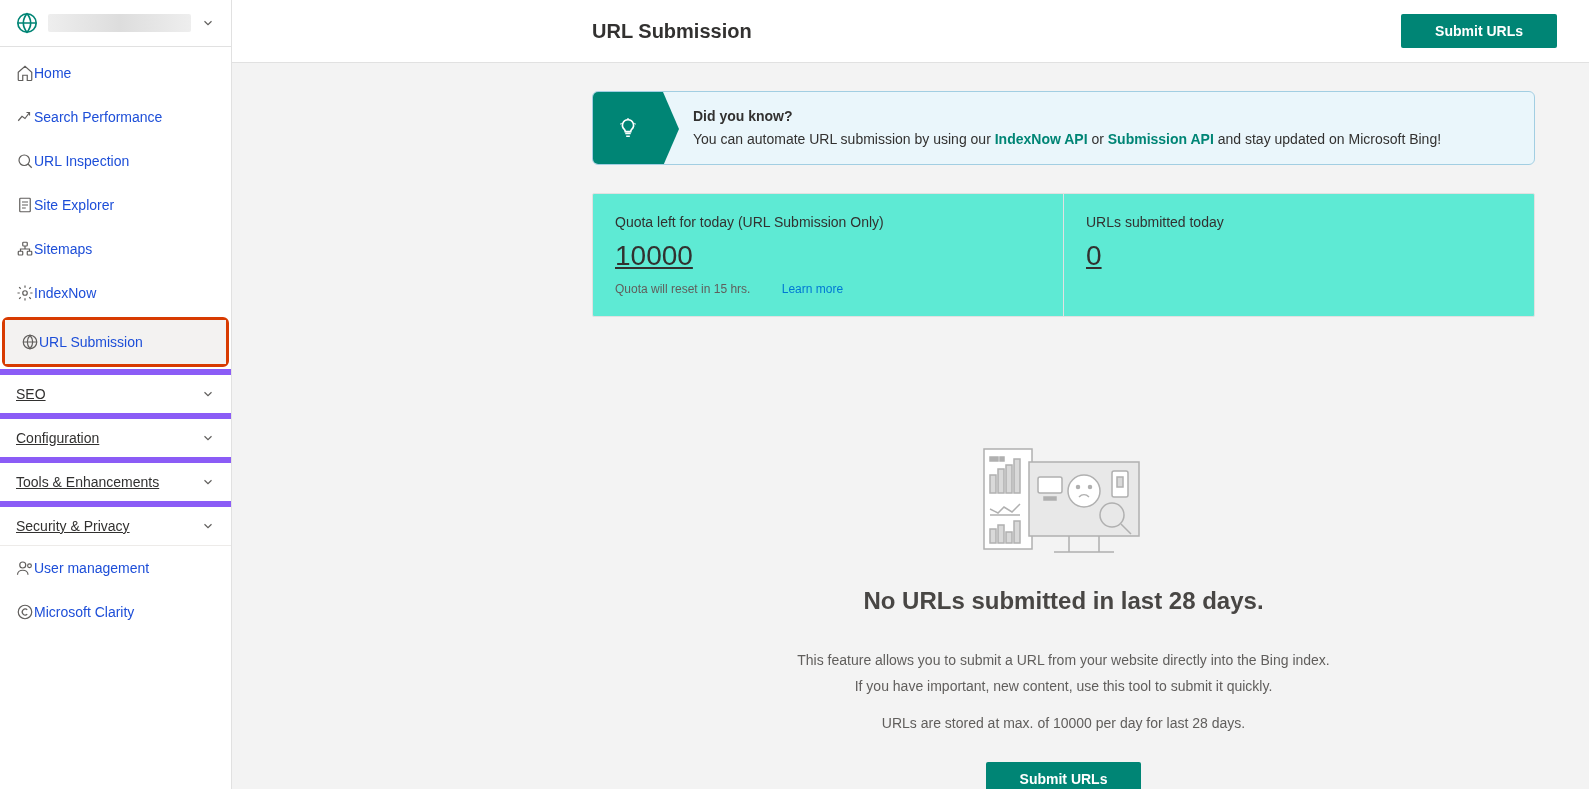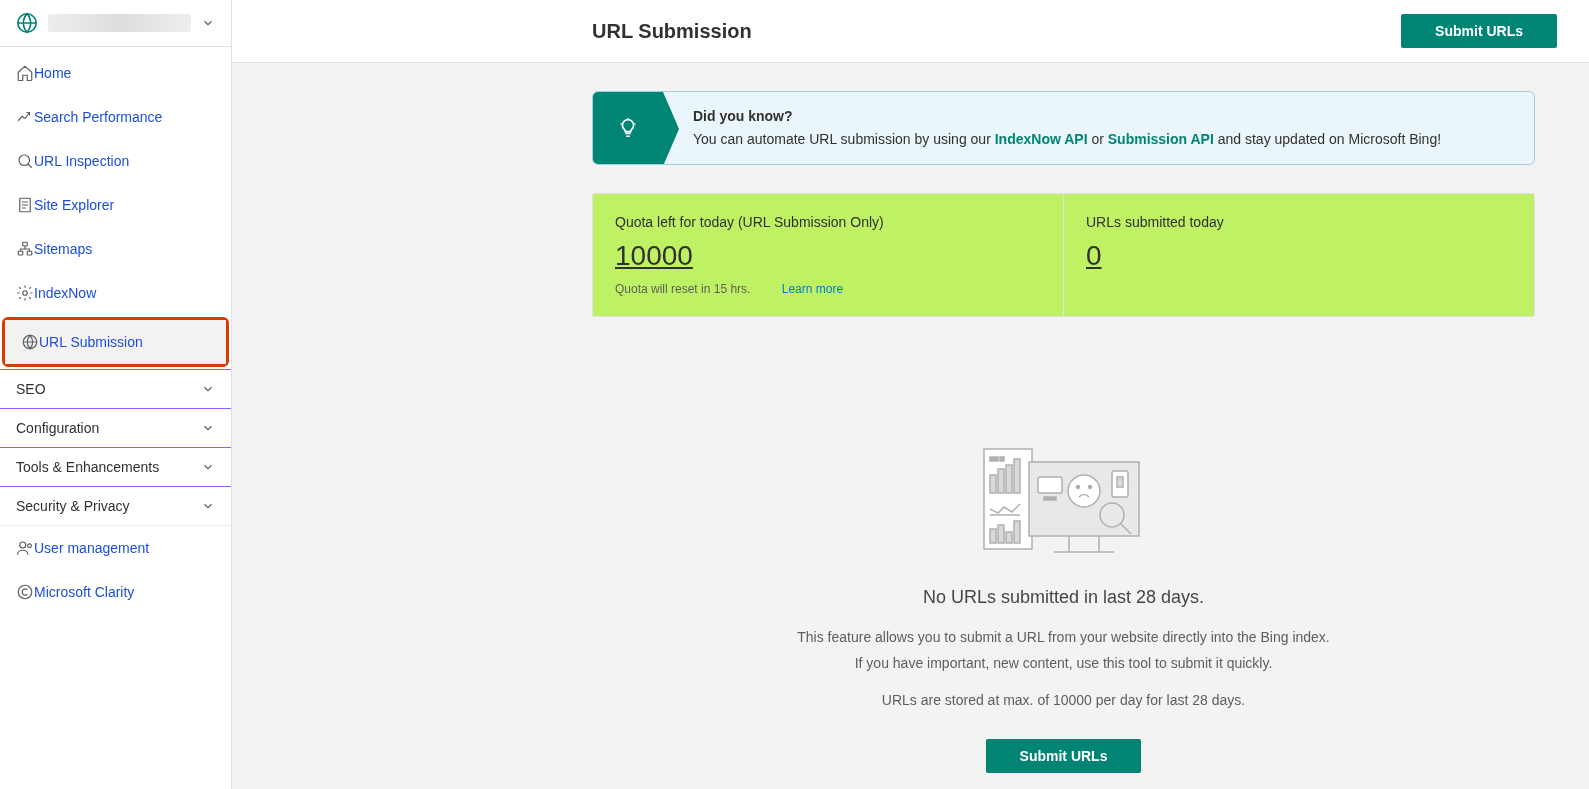--- a/index.html
+++ b/index.html
@@ -8,44 +8,44 @@
 .sidebar { width: 232px; background: #fff; border-right: 1px solid #e1e1e1; display: flex; flex-direction: column; }
 .site-selector { display: flex; align-items: center; padding: 12px 16px; border-bottom: 1px solid #e1e1e1; gap: 10px; }
 .site-selector .globe { width: 22px; height: 22px; color: #008575; flex-shrink: 0; }
 .site-selector .site-name { flex: 1; height: 18px; background: linear-gradient(90deg,#eee,#ddd,#eee); border-radius: 2px; }
 .site-selector .chev { color: #605e5c; }
 .nav { padding-top: 4px; }
 .nav-item { display: flex; align-items: center; padding: 13px 16px; font-size: 14px; color: #1d4ed8; cursor: pointer; }
 .nav-item .icon { width: 18px; height: 18px; color: #605e5c; flex-shrink: 0; display: flex; align-items: center; justify-content: center; }
 .nav-item.active { background: #f3f2f1; }
 .highlight-box { border: 3px solid #d83b01; border-radius: 6px; margin: 2px 2px; }
-.nav-section { display: flex; align-items: center; justify-content: space-between; padding: 11px 16px; font-size: 14px; color: #323130; border-top: 1px solid #8b5cf6; cursor: pointer; }
+.nav-section { display: flex; align-items: center; justify-content: space-between; padding: 11px 16px; font-size: 14px; color: #323130; border-top: 6px solid #8b5cf6; cursor: pointer; text-decoration: underline; }
 .nav-section:first-of-type { border-top: 1px solid #edebe9; margin-top: 6px; }
 .main { flex: 1; display: flex; flex-direction: column; background: #f3f3f3; }
 .header { display: flex; align-items: center; justify-content: space-between; padding: 14px 32px 14px 360px; background: #fff; border-bottom: 1px solid #e1e1e1; }
 .header h1 { font-size: 20px; font-weight: 600; color: #323130; }
 .btn-primary { background: #008575; color: #fff; border: none; padding: 9px 34px; font-size: 14px; font-weight: 600; border-radius: 2px; cursor: pointer; }
 .content { padding: 28px 54px 28px 360px; overflow-y: auto; flex: 1; }
 .banner { display: flex; border: 1px solid #a2cee2; background: #eaf6fb; border-radius: 6px; overflow: hidden; margin-bottom: 28px; }
 .banner-icon-wrap { width: 70px; background: #008575; display: flex; align-items: center; justify-content: center; position: relative; }
 .banner-icon-wrap::after { content: ""; position: absolute; right: -16px; top: 0; bottom: 0; width: 0; border-left: 16px solid #008575; border-top: 37px solid transparent; border-bottom: 37px solid transparent; }
 .banner-icon-wrap svg { color: #fff; width: 22px; height: 22px; }
 .banner-body { padding: 14px 20px 14px 30px; font-size: 14px; line-height: 1.5; }
 .banner-body .title { font-weight: 600; margin-bottom: 2px; }
 .banner-body a { color: #008575; text-decoration: none; font-weight: 600; }
-.stats { display: flex; gap: 0; background: #bef264; border: 1px solid #e1e1e1; border-radius: 2px; }
+.stats { display: flex; gap: 0; background: #5eead4; border: 1px solid #e1e1e1; border-radius: 2px; }
 .stat-card { flex: 1; padding: 20px 22px; }
 .stat-card:first-child { border-right: 1px solid #e1e1e1; }
 .stat-label { font-size: 14px; color: #323130; margin-bottom: 10px; }
 .stat-value { font-size: 28px; font-weight: 400; color: #323130; margin-bottom: 10px; text-decoration: underline; }
 .stat-hint { font-size: 12px; color: #605e5c; }
 .stat-hint a { color: #0078d4; text-decoration: none; padding-left: 28px; }
 .empty { text-align: center; margin-top: 120px; }
 .empty-illustration { margin: 0 auto 30px; width: 180px; height: 120px; }
-.empty h2 { font-size: 18px; font-weight: 400; color: #484644; margin-bottom: 18px; }
+.empty h2 { font-size: 24px; font-weight: 700; color: #484644; margin-bottom: 34px; }
 .empty p { font-size: 14px; color: #605e5c; line-height: 1.6; margin-bottom: 4px; }
 .empty .sub2 { margin-top: 14px; margin-bottom: 28px; }
 svg { display: block; }
 </style>
 </head>
 <body>
 
 <div class="app">
   <aside class="sidebar">
     <div class="site-selector">

